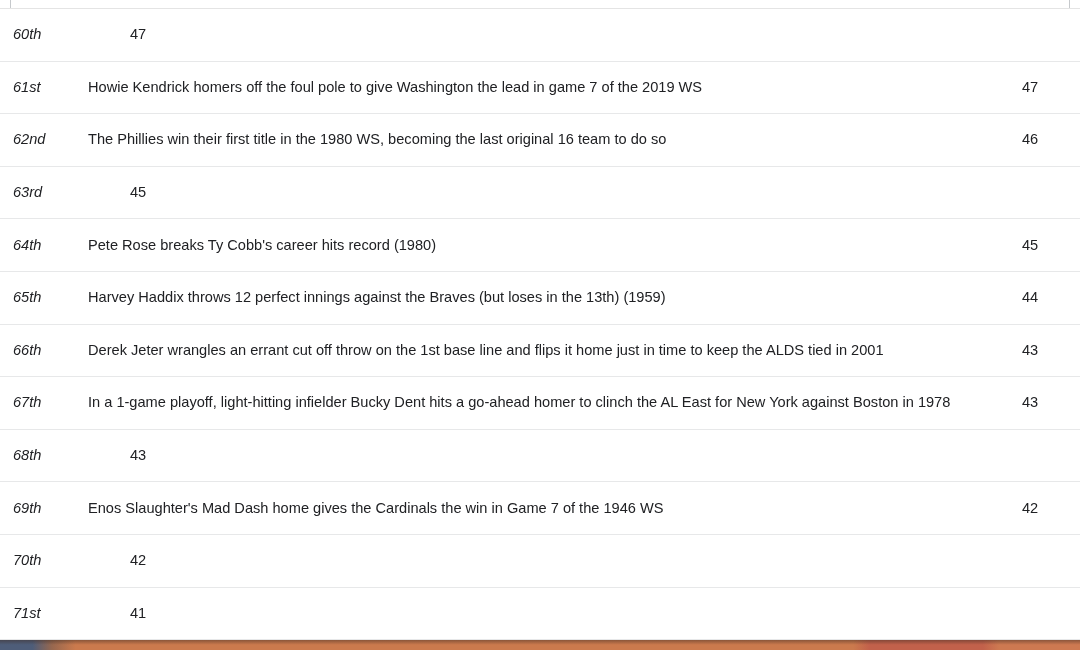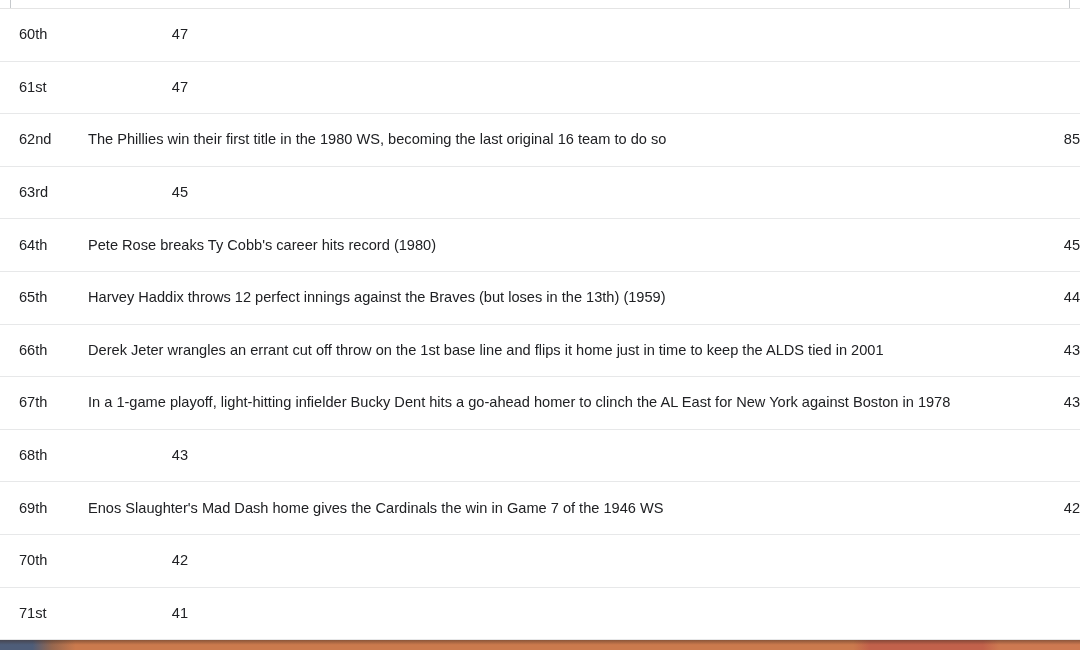--- a/index.html
+++ b/index.html
@@ -43,31 +43,32 @@
     box-sizing: border-box;
     border-bottom: 1px solid #e7e8e9;
     background: #ffffff;
     font-size: 14.6px;
     line-height: 21px;
   }
   .cell-rank {
     width: 88px;
     flex: 0 0 88px;
     box-sizing: border-box;
-    padding-left: 19px;
+    padding-left: 13px;
+    font-style: italic;
   }
   .cell-desc {
     flex: 1 1 auto;
     max-width: 884px;
     padding-right: 8px;
   }
   .cell-votes {
     flex: 0 0 100px;
     width: 100px;
-    text-align: right;
+    text-align: center;
   }
   
   .bottom-strip {
     position: absolute;
     left: 0;
     bottom: 0;
     width: 1080px;
     height: 10px;
     z-index: 5;
   }
@@ -82,26 +83,27 @@
     <div class="vline right"></div>
   </div>
 
   <div class="rows" id="rows-container">
       <div class="row">
         <div class="cell-rank">60th</div>
         <div class="cell-votes">47</div>
       </div>
       <div class="row">
         <div class="cell-rank">61st</div>
+        <div class="cell-desc">Howie Kendrick homers off the foul pole to give Washington the lead in game 7 of the 2019 WS</div>
         <div class="cell-votes">47</div>
       </div>
       <div class="row">
         <div class="cell-rank">62nd</div>
         <div class="cell-desc">The Phillies win their first title in the 1980 WS, becoming the last original 16 team to do so</div>
-        <div class="cell-votes">85</div>
+        <div class="cell-votes">46</div>
       </div>
       <div class="row">
         <div class="cell-rank">63rd</div>
         <div class="cell-votes">45</div>
       </div>
       <div class="row">
         <div class="cell-rank">64th</div>
         <div class="cell-desc">Pete Rose breaks Ty Cobb's career hits record (1980)</div>
         <div class="cell-votes">45</div>
       </div>

